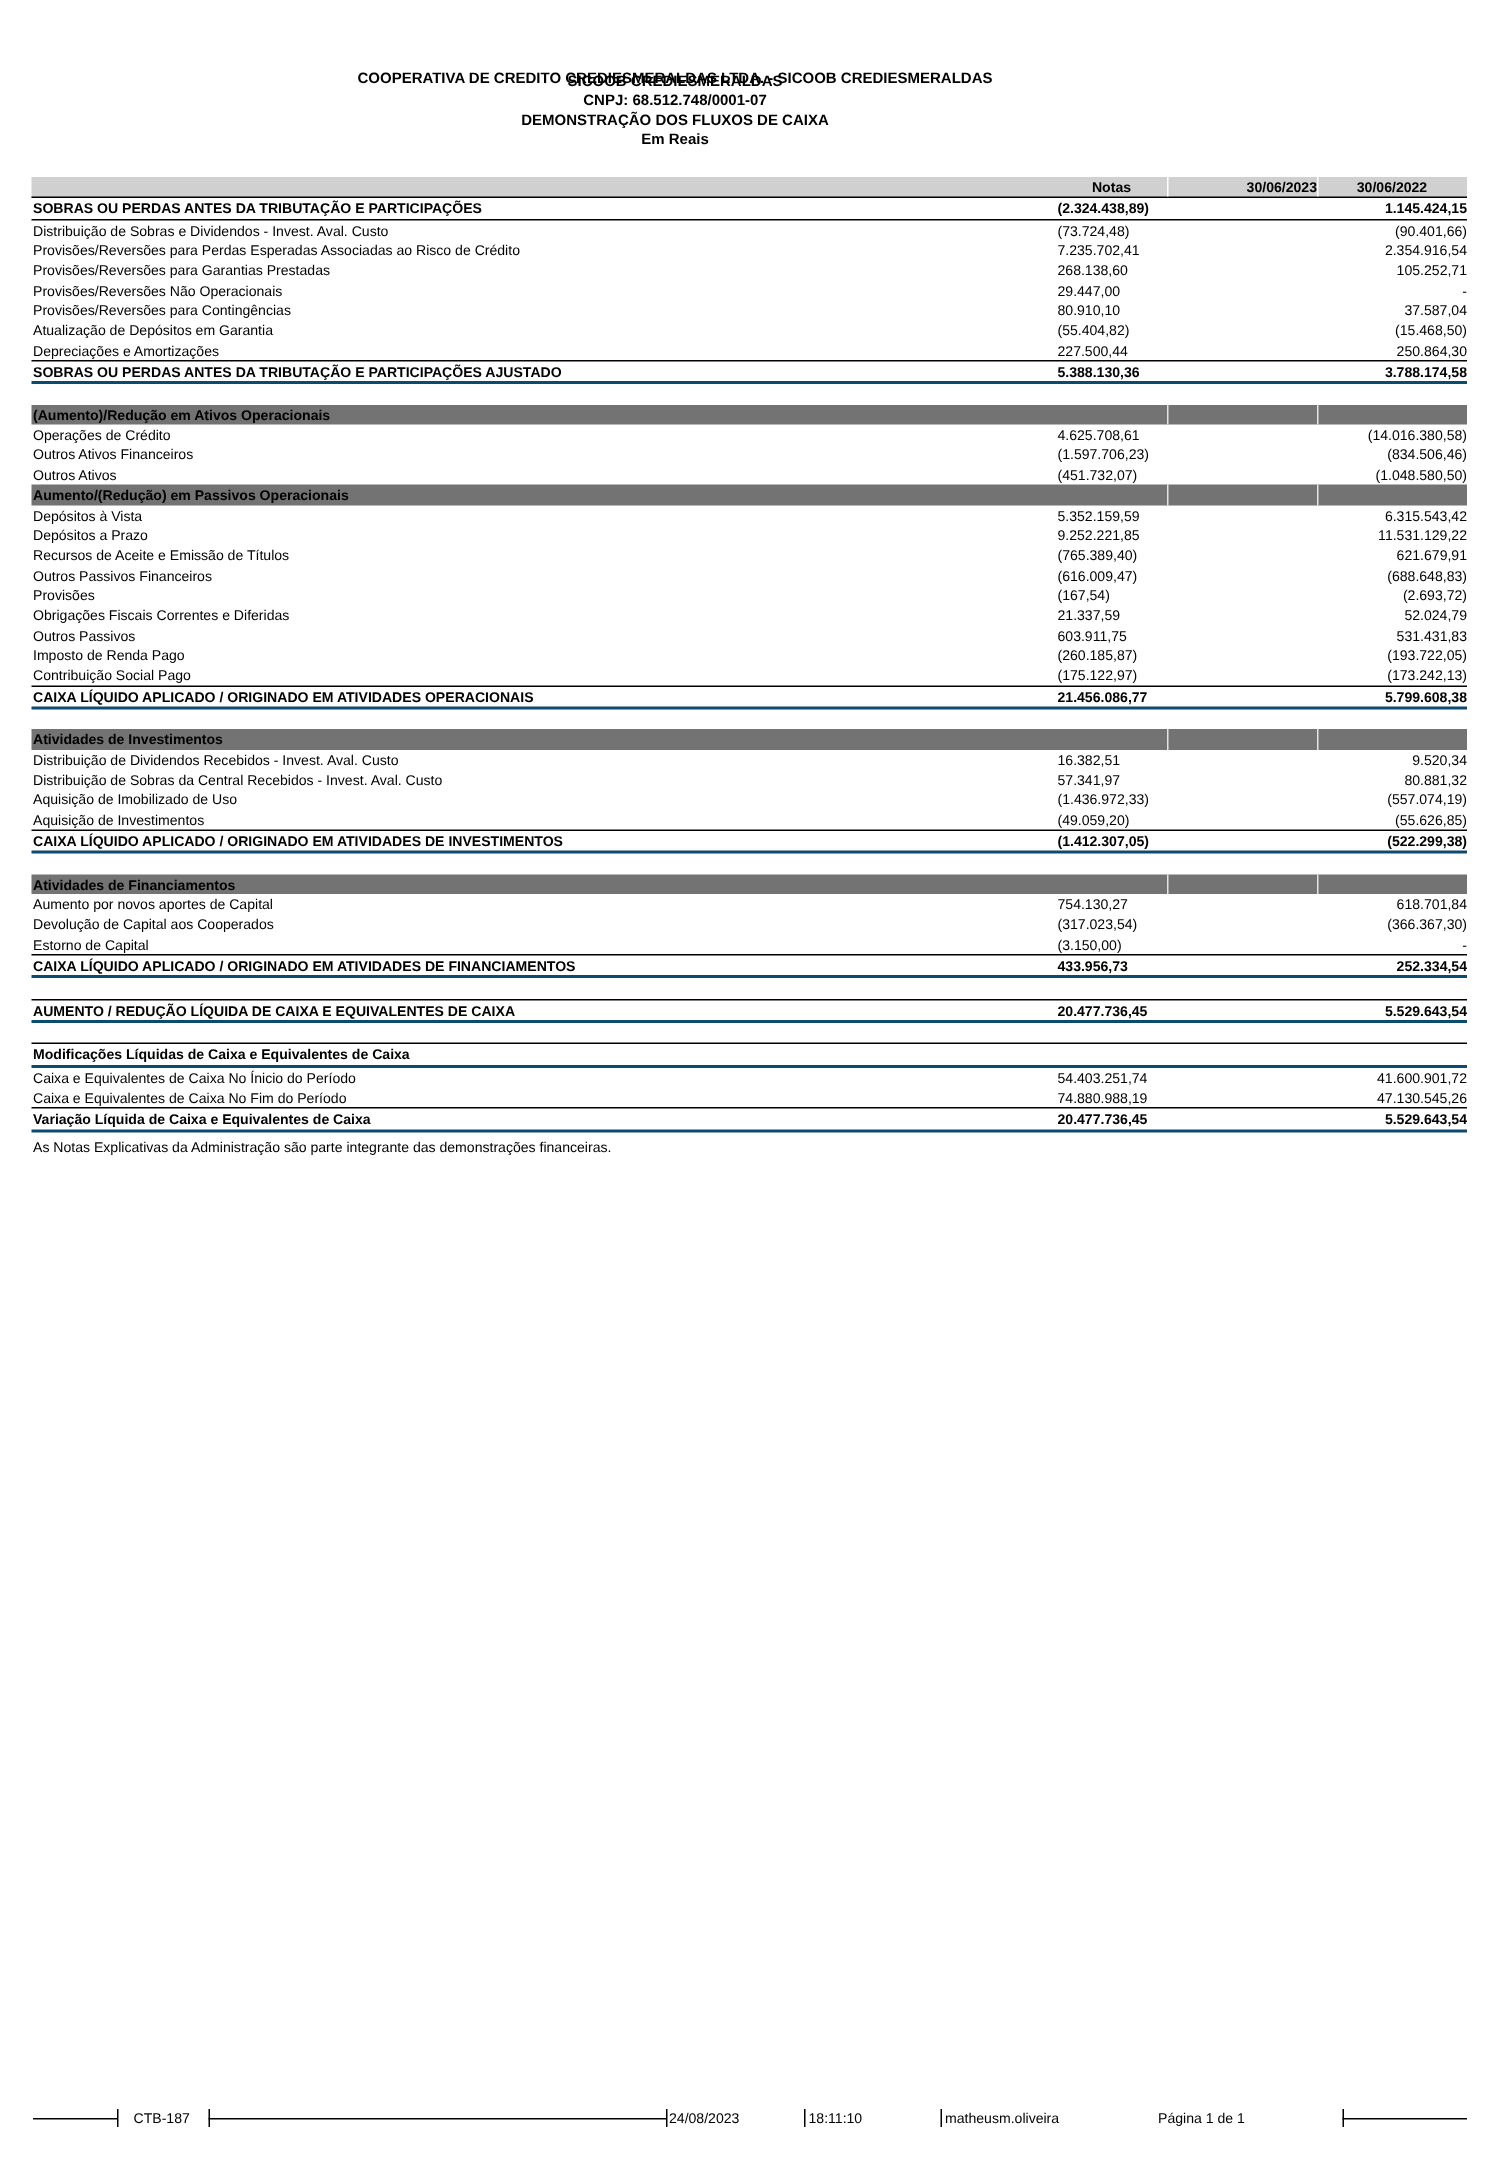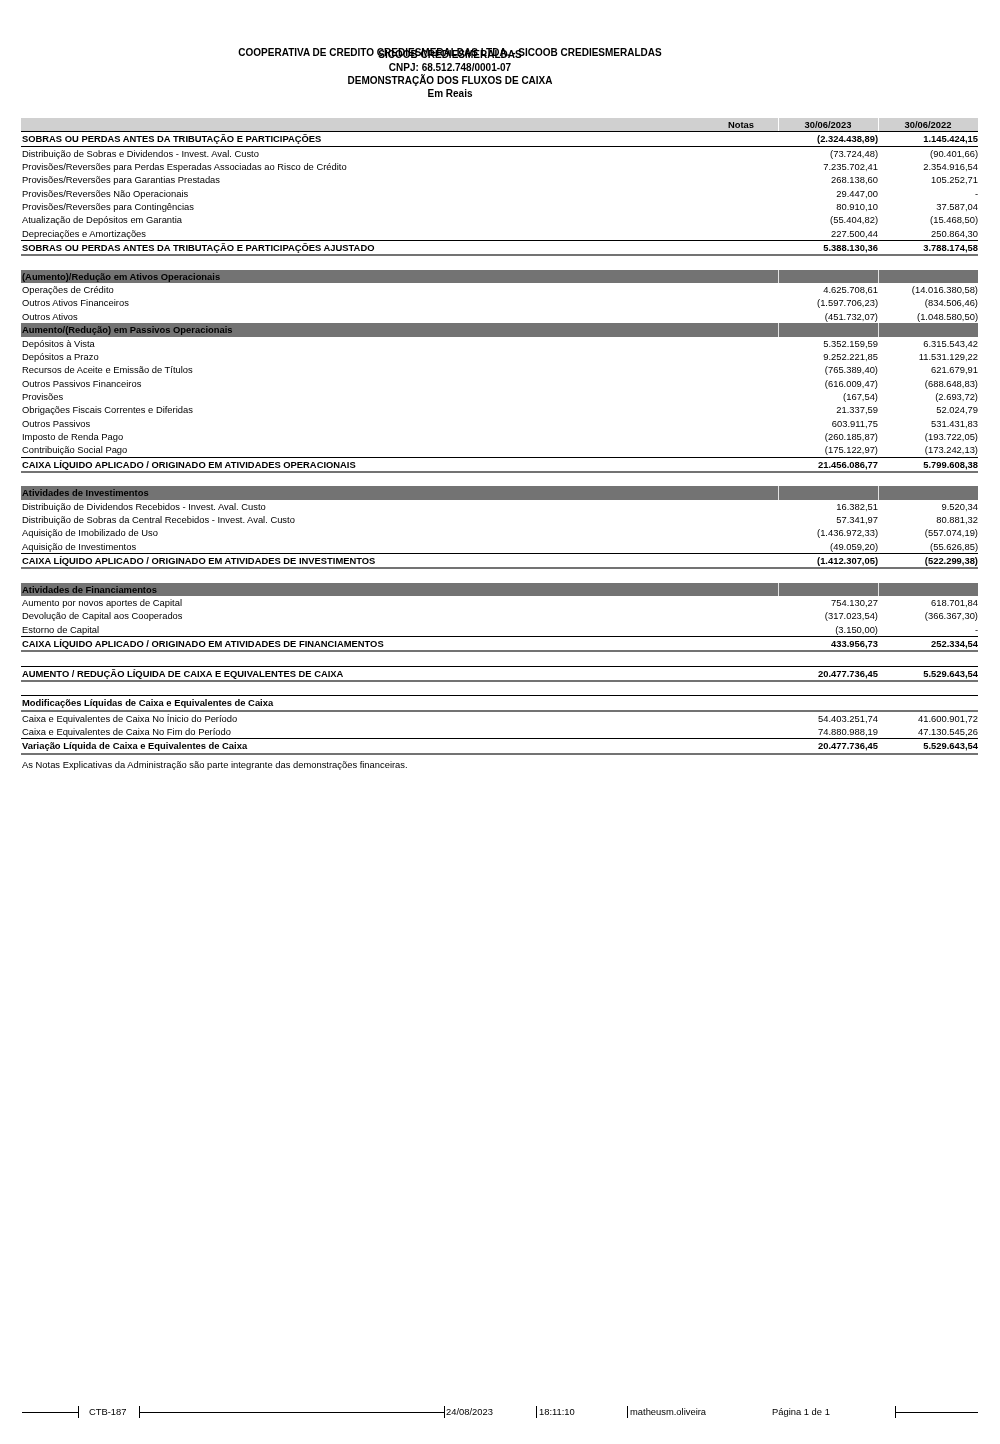--- a/index.html
+++ b/index.html
@@ -11,29 +11,29 @@
   #h-company { top: 46px; }
   #h-block { top: 48px; left: 0; width: 900px; }
   .hdr div { white-space: nowrap; }
 
   #stmt {
     position: absolute; left: 21px; top: 118px; width: 957px;
   }
   .row { position: relative; height: 13.35px; line-height: 13.35px; font-size: 9.4px; white-space: nowrap; }
   .row .label { position: absolute; left: 1px; top: 0; }
   .row .notes { position: absolute; left: 680px; width: 80px; text-align: center; }
-  .row .v1 { position: absolute; right: 100px; width: 190px; text-align: right; }
+  .row .v1 { position: absolute; right: 83px; width: 190px; }
   .row .v2 { position: absolute; right: 0; width: 100px; text-align: right; }
   .row.colhead { background: #d0d0d0; font-weight: bold; border-bottom: 1.5px solid #000; }
-  .row.colhead .v1 { right: 100px; width: 100px; text-align: center; }
+  .row.colhead .v1 { right: 100px; width: 100px; text-align: right; }
   .row.colhead .v2 { width: 100px; text-align: center; padding-left: 19px; }
   .row.colhead .sep { position: absolute; top: 0; bottom: 0; width: 1px; background: #fff; }
   .row.section { background: #737373; font-weight: bold; }
   .row.section .sep { position: absolute; top: 0; bottom: 0; width: 1px; background: #e4e4e4; }
-  .row.total { font-weight: bold; border-top: 1px solid #000; border-bottom: 2px solid #737373; }
+  .row.total { font-weight: bold; border-top: 1px solid #000; border-bottom: 2px solid #0c4a6e; }
   .row.first-total { font-weight: bold; border-bottom: 1px solid #000; }
   .gap { height: 13.35px; }
 
   #footnote { position: absolute; left: 22px; top: 759px; font-size: 9.4px; }
 
   #footer { position: absolute; left: 0; top: 1404px; width: 1000px; height: 16px; font-size: 9.4px; }
   #footer .line { position: absolute; top: 8px; height: 1px; background: #000; }
   #footer .tick { position: absolute; top: 2px; width: 1px; height: 12px; background: #000; }
   #footer .txt { position: absolute; top: 2px; white-space: nowrap; }
 </style>

